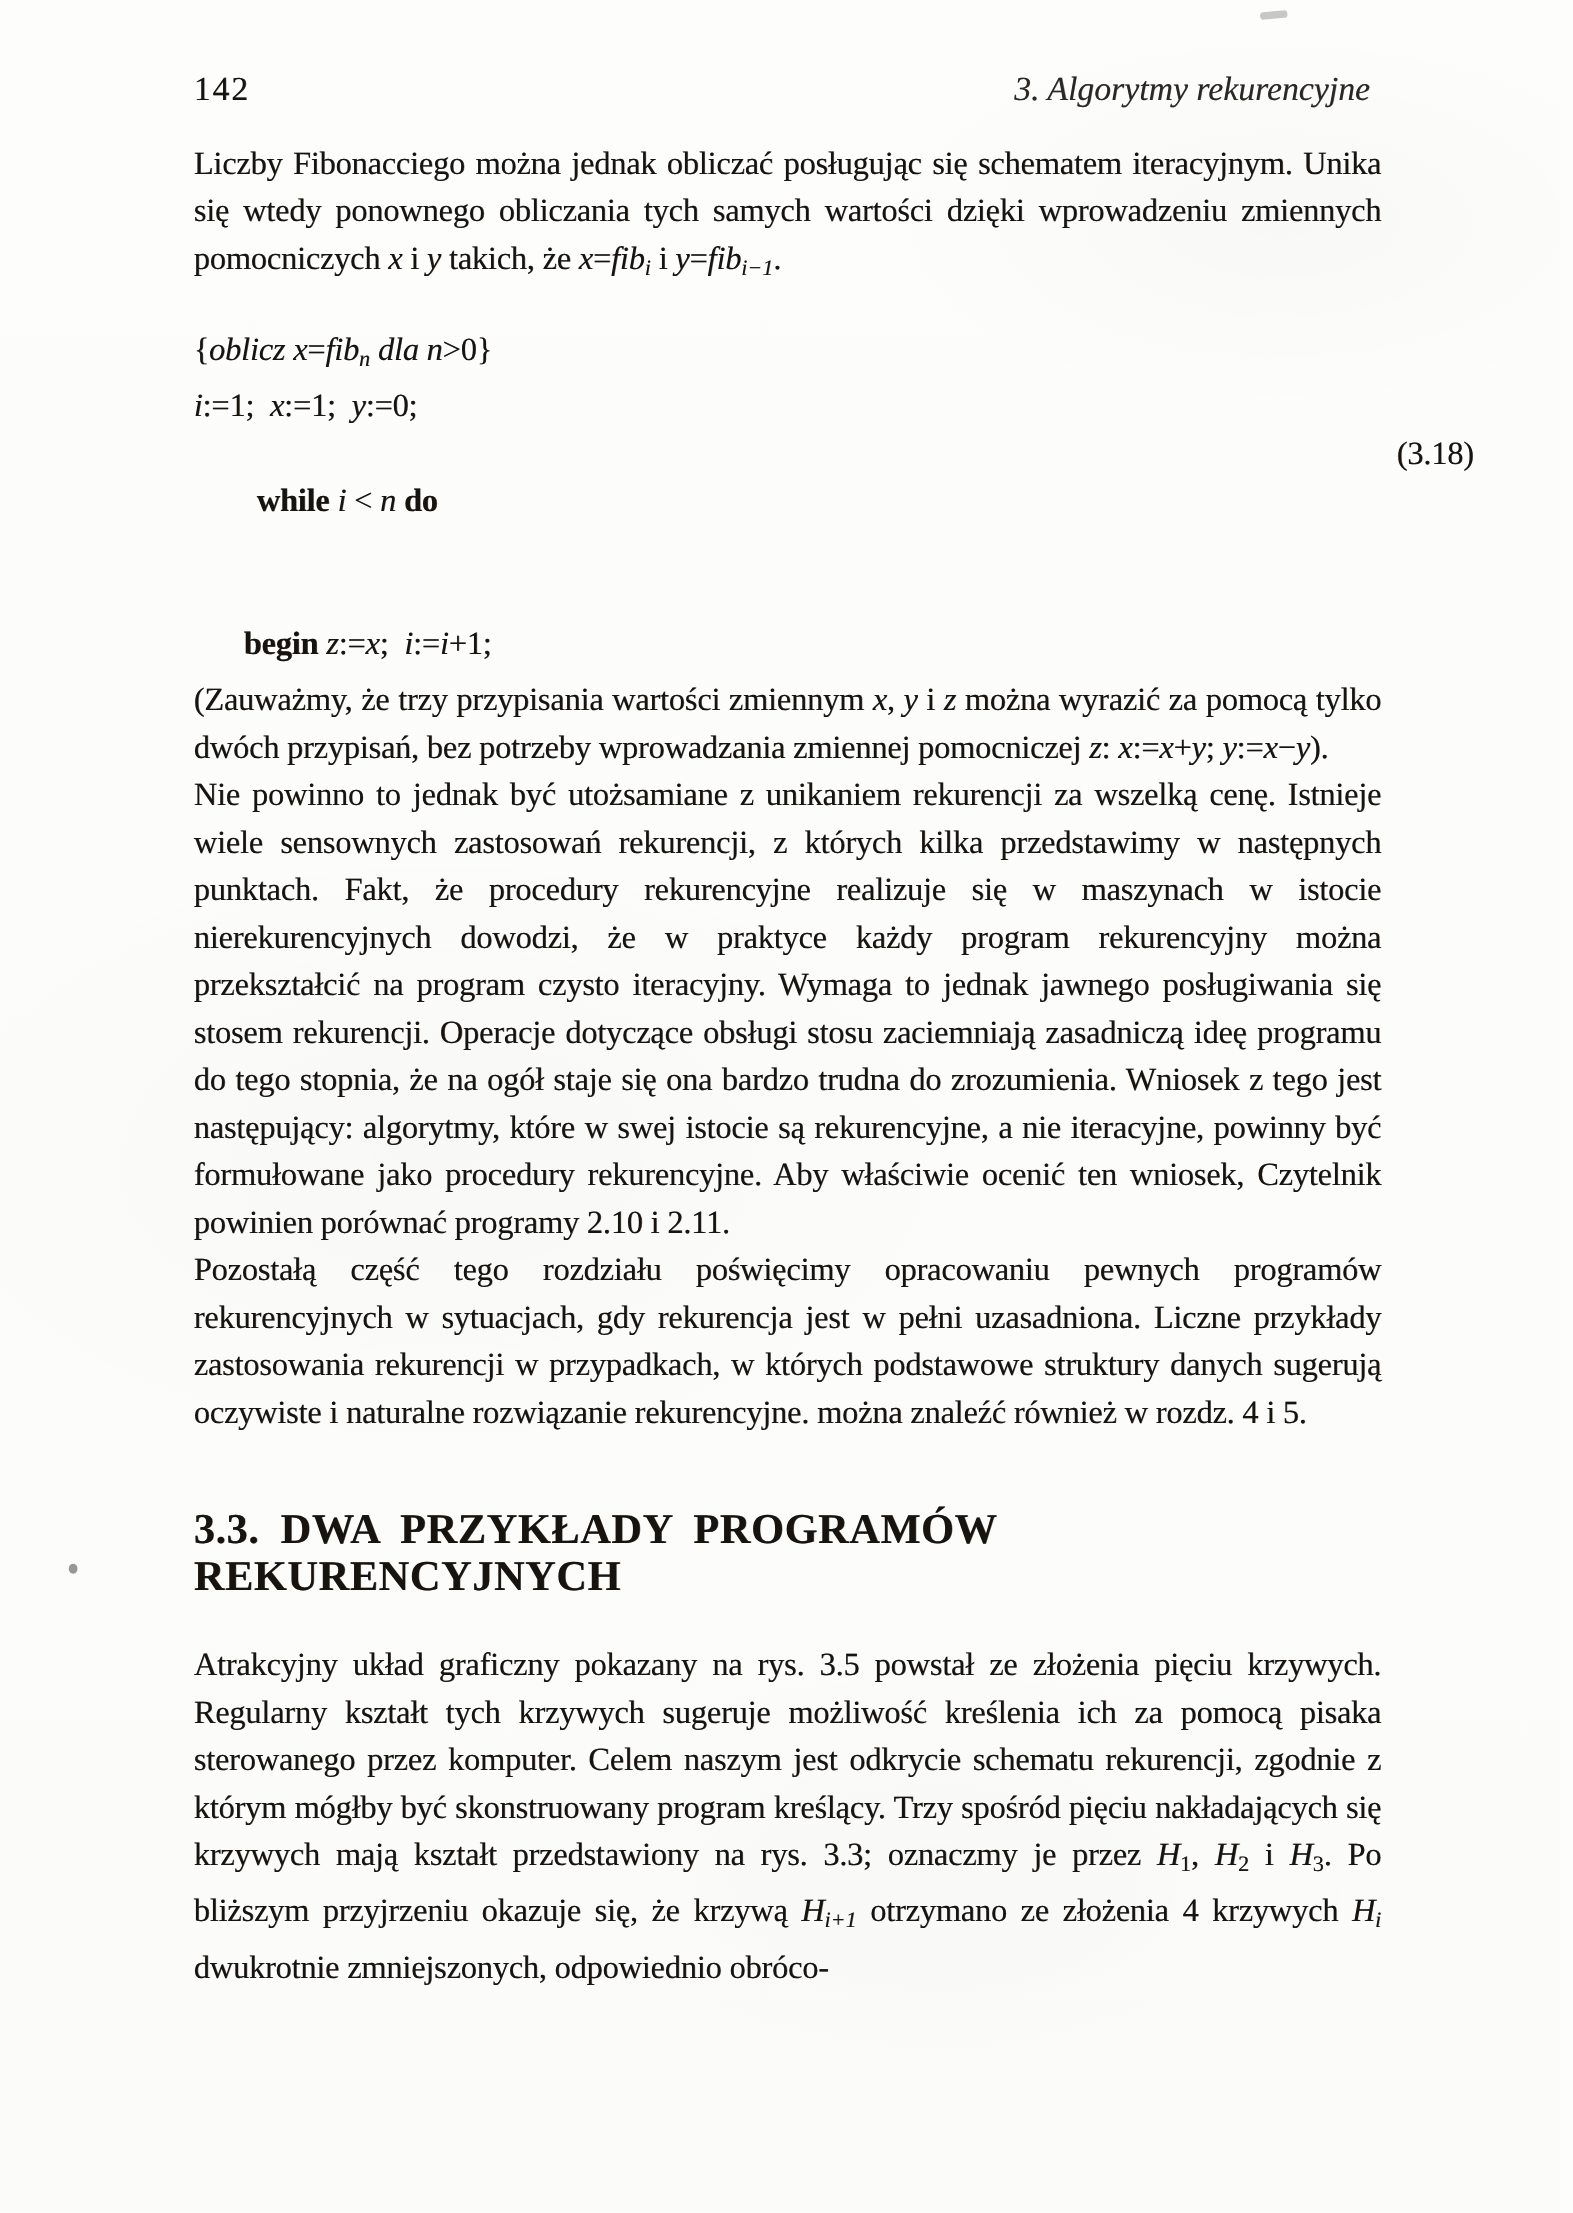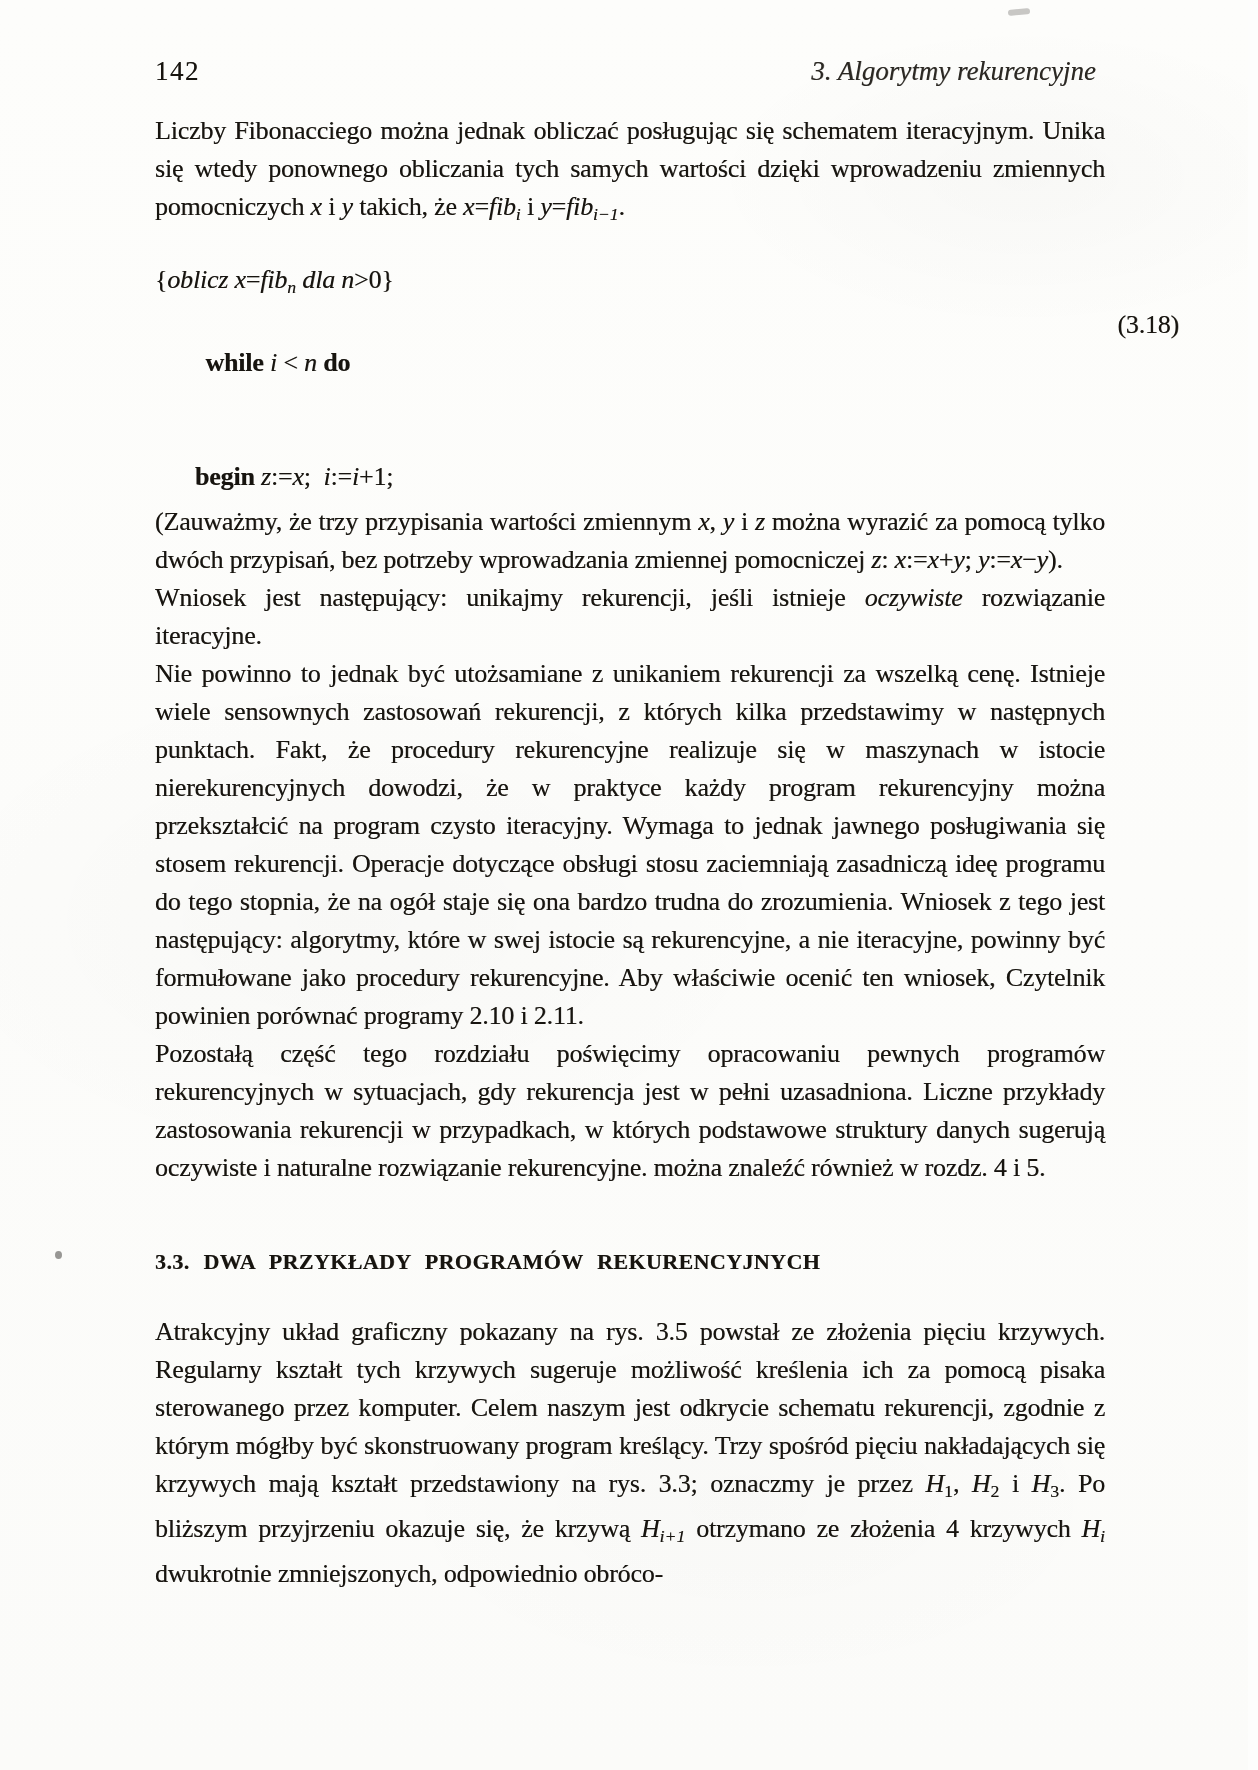--- a/index.html
+++ b/index.html
@@ -30,21 +30,21 @@
   }
   .para{margin:0;text-align:justify;hyphens:none;}
   .code-listing{margin:28px 0 7px 0;}
   .code-line{text-align:left;white-space:pre-wrap;}
   .indent-1{padding-left:40px;}
   .indent-2{padding-left:102px;}
   .line-eq{position:relative;}
   .eq-num{position:absolute;right:-74px;top:0;font-style:normal;font-weight:400;}
   .section-heading{
     margin:56px 0 32px 0;
-    font-size:22px;font-weight:700;
+    font-size:34px;font-weight:700;
     letter-spacing:0.4px;word-spacing:8px;
     text-align:left;line-height:38px;
   }
   .run-i{font-style:italic;}
   .run-b{font-weight:700;}
   .run-sub{font-size:0.68em;vertical-align:-0.28em;letter-spacing:0;}
   .speck-top{
     position:absolute;left:1008px;top:9px;width:22px;height:6px;
     background:rgba(100,98,95,0.35);border-radius:3px;transform:rotate(-5deg);
   }
@@ -65,30 +65,30 @@
     <span class="page-number">142</span>
     <span class="running-head">3. Algorytmy rekurencyjne</span>
   </div>
 
   <div class="page-body">
 
     <p class="para"><span>Liczby Fibonacciego można jednak obliczać posługując się schematem iteracyjnym. Unika się wtedy ponownego obliczania tych samych wartości dzięki wprowadzeniu zmiennych pomocniczych </span><span class="run-i">x</span><span> i </span><span class="run-i">y</span><span> takich, że </span><span class="run-i">x</span><span>=</span><span class="run-i">fib</span><span class="run-i run-sub">i</span><span> i </span><span class="run-i">y</span><span>=</span><span class="run-i">fib</span><span class="run-i run-sub">i−1</span><span>.</span></p>
 
     <div class="code-listing">
       <div class="code-line"><span>{</span><span class="run-i">oblicz </span><span class="run-i">x</span><span>=</span><span class="run-i">fib</span><span class="run-i run-sub">n</span><span> </span><span class="run-i">dla</span><span> </span><span class="run-i">n</span><span>&gt;0</span><span>}</span></div>
+      <div class="code-line"><span class="run-i">i</span><span>:=1;  </span><span class="run-i">x</span><span>:=1;  </span><span class="run-i">y</span><span>:=0;</span></div>
       <div class="code-line line-eq">
         <span><span class="run-b">while</span><span> </span><span class="run-i">i</span><span> &lt; </span><span class="run-i">n</span><span> </span><span class="run-b">do</span></span>
         <span class="eq-num">(3.18)</span>
       </div>
       <div class="code-line indent-1"><span class="run-b">begin</span><span> </span><span class="run-i">z</span><span>:=</span><span class="run-i">x</span><span>;  </span><span class="run-i">i</span><span>:=</span><span class="run-i">i</span><span>+1;</span></div>
     </div>
 
     <p class="para"><span>(Zauważmy, że trzy przypisania wartości zmiennym </span><span class="run-i">x</span><span>, </span><span class="run-i">y</span><span> i </span><span class="run-i">z</span><span> można wyrazić za pomocą tylko dwóch przypisań, bez potrzeby wprowadzania zmiennej pomocniczej </span><span class="run-i">z</span><span>: </span><span class="run-i">x</span><span>:=</span><span class="run-i">x</span><span>+</span><span class="run-i">y</span><span>; </span><span class="run-i">y</span><span>:=</span><span class="run-i">x</span><span>−</span><span class="run-i">y</span><span>).</span></p>
 
-    <p class="para"><span>Wniosek jest następujący: unikajmy rekurencji, jeśli istnieje </span><span class="run-i">oczywiste</span><span> rozwiązanie iteracyjne.</span></p>
 
     <p class="para"><span>Nie powinno to jednak być utożsamiane z unikaniem rekurencji za wszelką cenę. Istnieje wiele sensownych zastosowań rekurencji, z których kilka przedstawimy w następnych punktach. Fakt, że procedury rekurencyjne realizuje się w maszynach w istocie nierekurencyjnych dowodzi, że w praktyce każdy program rekurencyjny można przekształcić na program czysto iteracyjny. Wymaga to jednak jawnego posługiwania się stosem rekurencji. Operacje dotyczące obsługi stosu zaciemniają zasadniczą ideę programu do tego stopnia, że na ogół staje się ona bardzo trudna do zrozumienia. Wniosek z tego jest następujący: algorytmy, które w swej istocie są rekurencyjne, a nie iteracyjne, powinny być formułowane jako procedury rekurencyjne. Aby właściwie ocenić ten wniosek, Czytelnik powinien porównać programy 2.10 i 2.11.</span></p>
 
     <p class="para"><span>Pozostałą część tego rozdziału poświęcimy opracowaniu pewnych programów rekurencyjnych w sytuacjach, gdy rekurencja jest w pełni uzasadniona. Liczne przykłady zastosowania rekurencji w przypadkach, w których podstawowe struktury danych sugerują oczywiste i naturalne rozwiązanie rekurencyjne. można znaleźć również w rozdz. 4 i 5.</span></p>
 
     <h2 class="section-heading">3.3. DWA PRZYKŁADY PROGRAMÓW REKURENCYJNYCH</h2>
 
     <p class="para"><span>Atrakcyjny układ graficzny pokazany na rys. 3.5 powstał ze złożenia pięciu krzywych. Regularny kształt tych krzywych sugeruje możliwość kreślenia ich za pomocą pisaka sterowanego przez komputer. Celem naszym jest odkrycie schematu rekurencji, zgodnie z którym mógłby być skonstruowany program kreślący. Trzy spośród pięciu nakładających się krzywych mają kształt przedstawiony na rys. 3.3; oznaczmy je przez </span><span class="run-i">H</span><span class="run-sub">1</span><span>, </span><span class="run-i">H</span><span class="run-sub">2</span><span> i </span><span class="run-i">H</span><span class="run-sub">3</span><span>. Po bliższym przyjrzeniu okazuje się, że krzywą </span><span class="run-i">H</span><span class="run-i run-sub">i+1</span><span> otrzymano ze złożenia 4 krzywych </span><span class="run-i">H</span><span class="run-i run-sub">i</span><span> dwukrotnie zmniejszonych, odpowiednio obróco-</span></p>
 
   </div>

